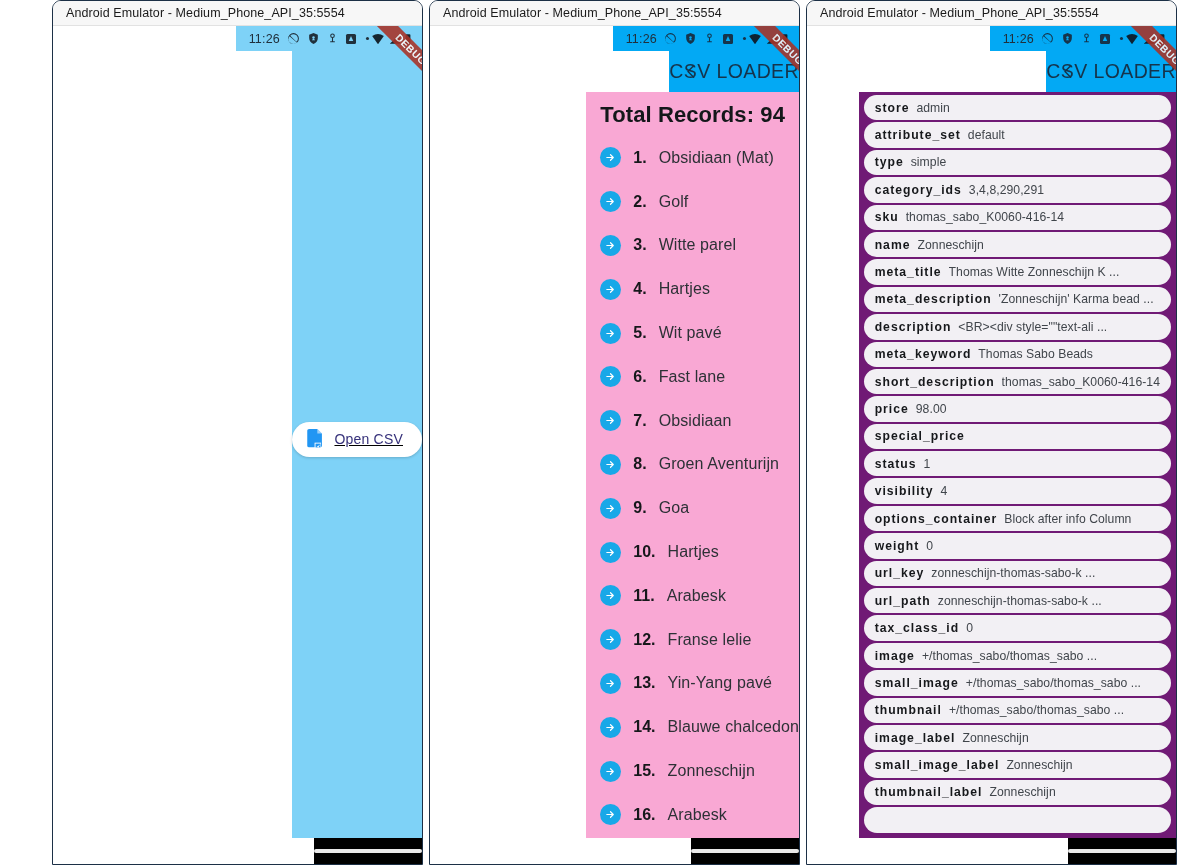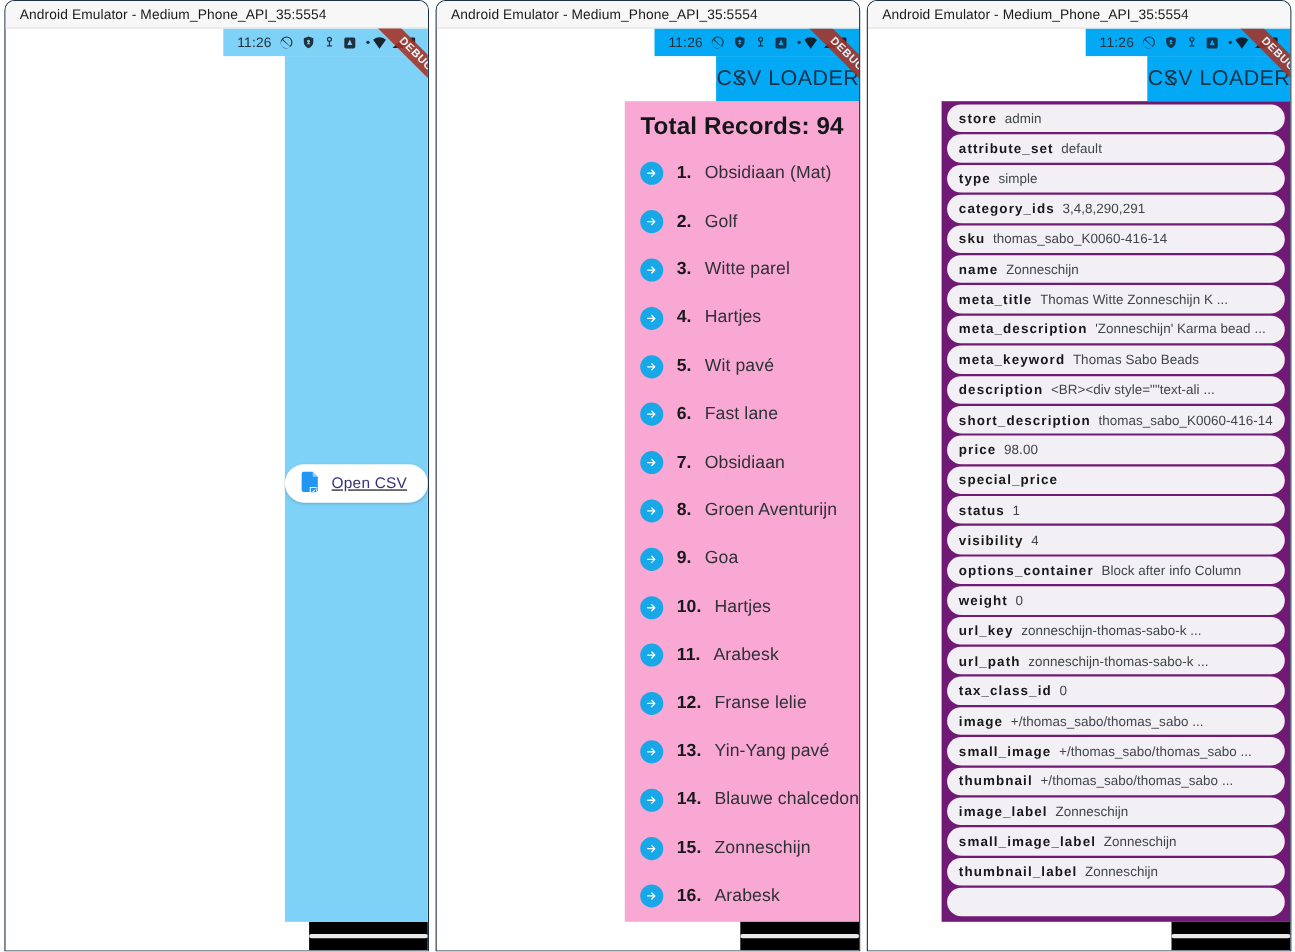--- a/index.html
+++ b/index.html
@@ -6,20 +6,21 @@
   html, body {
     width: 1177px; height: 865px;
     background: #ffffff;
     font-family: "Liberation Sans", sans-serif;
     overflow: hidden;
   }
   .screens {
     display: flex;
     width: 1177px; height: 865px;
     align-items: flex-start;
+    padding-left: 48px;
   }
 
   
   .emu {
     position: relative;
     width: 392px;
     height: 865px;
     display: flex;
     flex-direction: column;
     background: #ffffff;
@@ -643,26 +644,26 @@
             </div>
             <div class="attr-row">
               <span class="attr-key">meta_title</span>
               <span class="attr-val">Thomas Witte Zonneschijn K ...</span>
             </div>
             <div class="attr-row">
               <span class="attr-key">meta_description</span>
               <span class="attr-val">'Zonneschijn' Karma bead  ...</span>
             </div>
             <div class="attr-row">
+              <span class="attr-key">description</span>
+              <span class="attr-val">&lt;BR&gt;&lt;div style=""text-ali ...</span>
+            </div>
+            <div class="attr-row">
               <span class="attr-key">meta_keyword</span>
               <span class="attr-val">Thomas Sabo Beads</span>
-            </div>
-            <div class="attr-row">
-              <span class="attr-key">description</span>
-              <span class="attr-val">&lt;BR&gt;&lt;div style=""text-ali ...</span>
             </div>
             <div class="attr-row">
               <span class="attr-key">short_description</span>
               <span class="attr-val">thomas_sabo_K0060-416-14</span>
             </div>
             <div class="attr-row">
               <span class="attr-key">price</span>
               <span class="attr-val">98.00</span>
             </div>
             <div class="attr-row">

